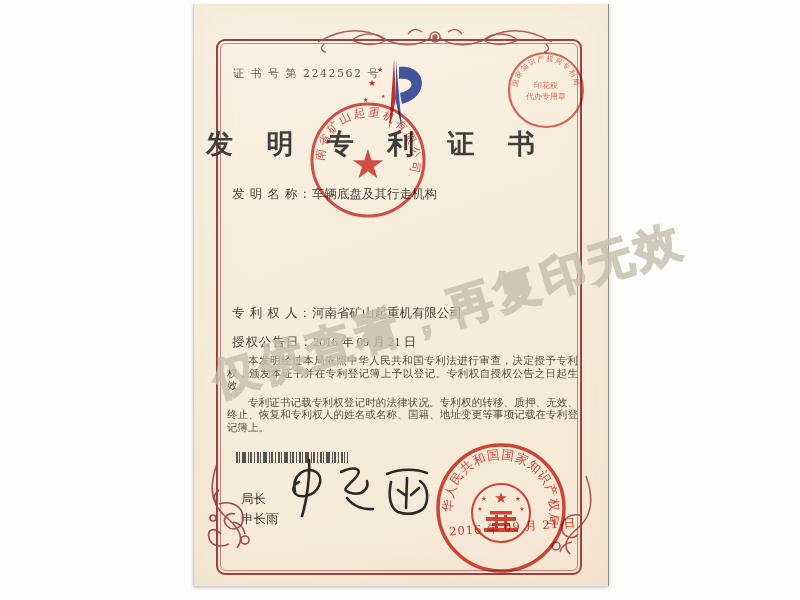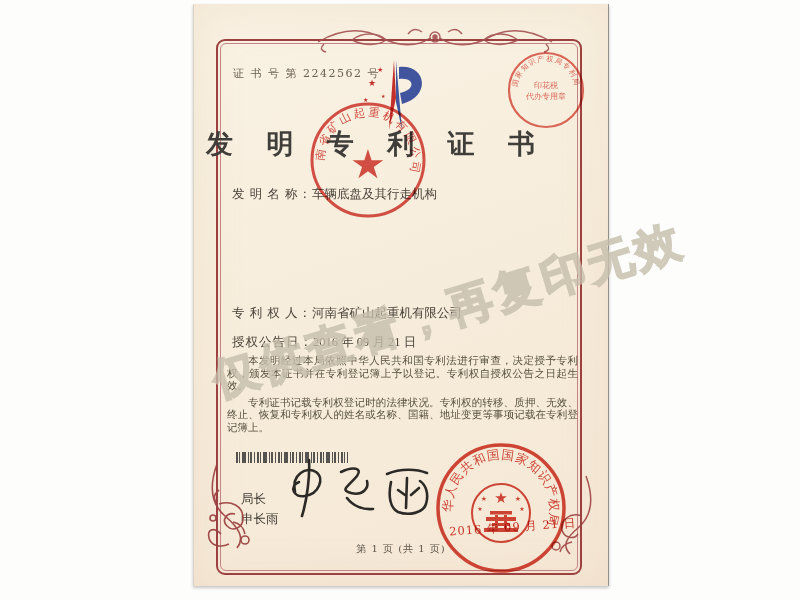--- a/index.html
+++ b/index.html
@@ -160,21 +160,20 @@
       <path d="M30,4 C31,20 28,44 23,60"></path>
       <path d="M62,16 C74,10 84,12 78,20 C70,30 60,34 72,37 C84,40 90,32 88,25"></path>
       <path d="M68,42 C74,50 84,54 94,53"></path>
       <path d="M108,18 C122,12 138,13 148,17"></path>
       <path d="M112,26 C109,40 111,52 119,56 C130,60 144,57 147,48 C150,38 147,29 141,25"></path>
       <path d="M128,22 L127,52"></path>
       <path d="M119,34 l7,5 M140,32 l-8,7"></path>
     </g>
   </svg>
 
-  <div class="page-footer">第 1 页 (共 1 页)</div>
 
   <div class="watermark">仅供查看，再复印无效</div>
 
   <svg class="seal seal-company" width="124" height="124" viewBox="0 0 124 124" opacity="0.85">
     <defs>
       <path id="arcCompany" d="M 18 62 A 44 44 0 1 1 106 62 A 44 44 0 1 1 18 62"></path>
     </defs>
     <circle cx="62" cy="62" r="56" fill="none" stroke="#cf352c" stroke-width="3"></circle>
     <text fill="#cf352c" font-size="11.5" letter-spacing="2.5">
       <textPath href="#arcCompany" startOffset="25%" text-anchor="middle">河南省矿山起重机有限公司</textPath>

